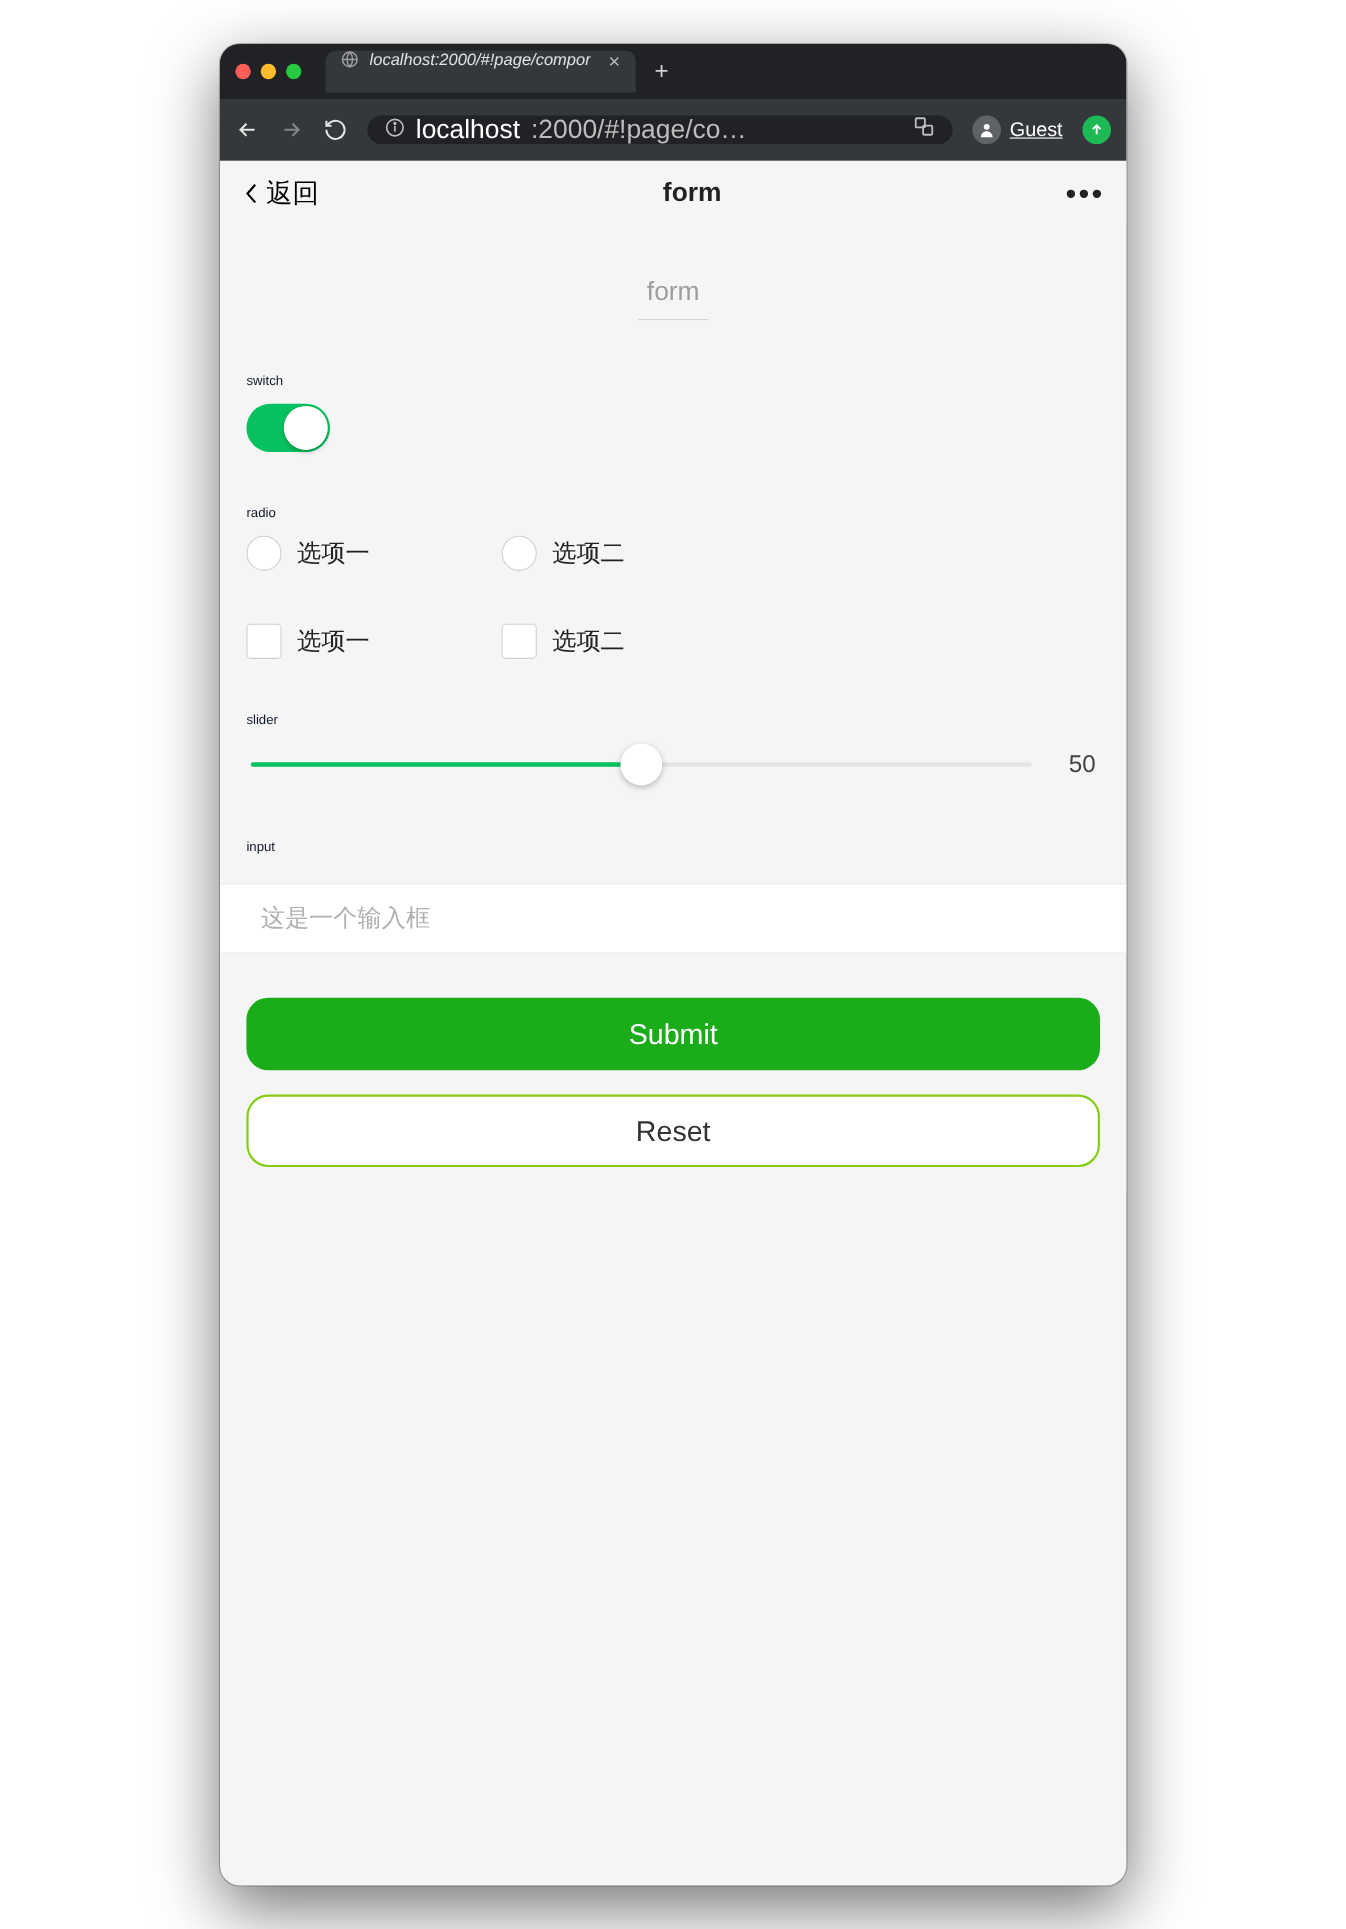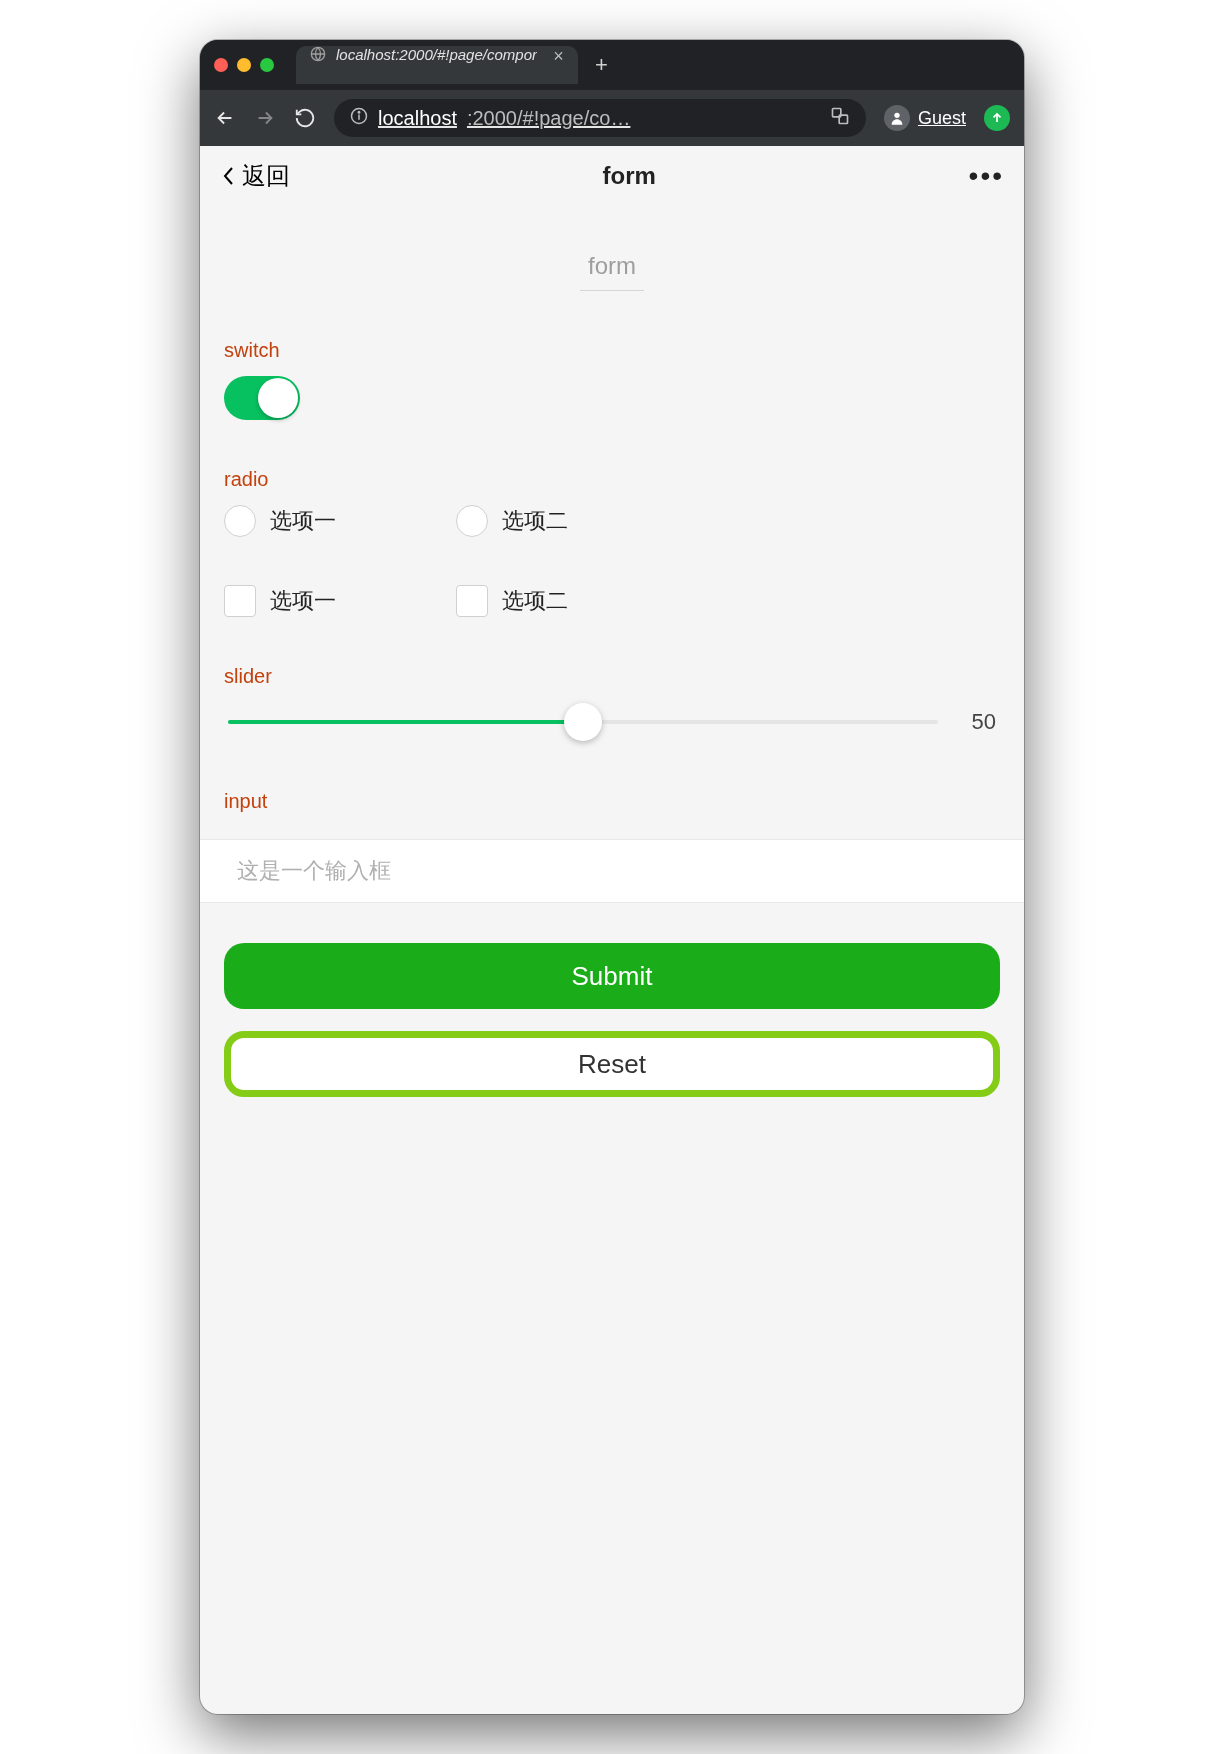--- a/index.html
+++ b/index.html
@@ -62,30 +62,29 @@
     align-items: center;
     padding: 0 14px;
     gap: 18px;
     background: #35383b;
   }
   .naviconbtn { color: #e6e6e6; display:flex; align-items:center; justify-content:center; cursor:pointer; }
   .addr {
     flex: 1;
     background: #202225;
     border-radius: 999px;
-    height: 38px;
+    height: 26px;
     display: flex;
     align-items: center;
     padding: 0 16px;
     gap: 10px;
     color: #e6e6e6;
-    font-size: 20px;
+    font-size: 24px;
     overflow: hidden;
     white-space: nowrap;
-    text-decoration: underline;
   }
   .addr .host { color: #fff; }
   .addr .path { color: #bdbdbd; }
   .circle-icon { width: 26px; height: 26px; border-radius: 50%; background:#5f6368; display:flex; align-items:center; justify-content:center; color:#fff; }
   .guest { display:flex; align-items:center; gap:8px; color:#fff; font-size:18px;text-decoration:underline; }
   .up-dot { width:26px; height:26px; border-radius:50%; background:#1db954; display:flex; align-items:center; justify-content:center; color:#fff; font-size:14px;}
   
   .app {
     background: #f5f5f5;
     color: #222;
@@ -111,22 +110,22 @@
     margin-top: 40px;
   }
   .subheader .sub {
     display: inline-block;
     font-size: 24px;
     color: #9e9e9e;
     padding: 6px 8px 10px;
     border-bottom: 1px solid #d6d6d6;
   }
   .section-label {
-    font-size: 20px;
-    color: #c2410c;
+    font-size: 12px;
+    color: #0f172a;
     margin-bottom: 14px;
   }
   .section { margin-top: 48px; }
   
   .switch {
     width: 76px; height: 44px;
     border-radius: 999px;
     background: #07c160;
     position: relative;
     cursor: pointer;
@@ -197,21 +196,21 @@
   .btn-row { margin-top: 40px; display:flex; flex-direction:column; gap: 22px; }
   .btn {
     height: 66px;
     border-radius: 20px;
     font-size: 26px;
     display:flex; align-items:center; justify-content:center;
     cursor: pointer;
     user-select: none;
   }
   .btn-primary { background: #1aad19; color: #fff; }
-  .btn-default { background: #fff; border: 7px solid #84cc16; color: #333; }
+  .btn-default { background: #fff; border: 2px solid #84cc16; color: #333; }
 </style>
 </head>
 <body>
 
 <div class="window">
 
   <div class="chrome">
     <div class="tabbar">
       <div class="traffic">
         <div class="dot red"></div>

